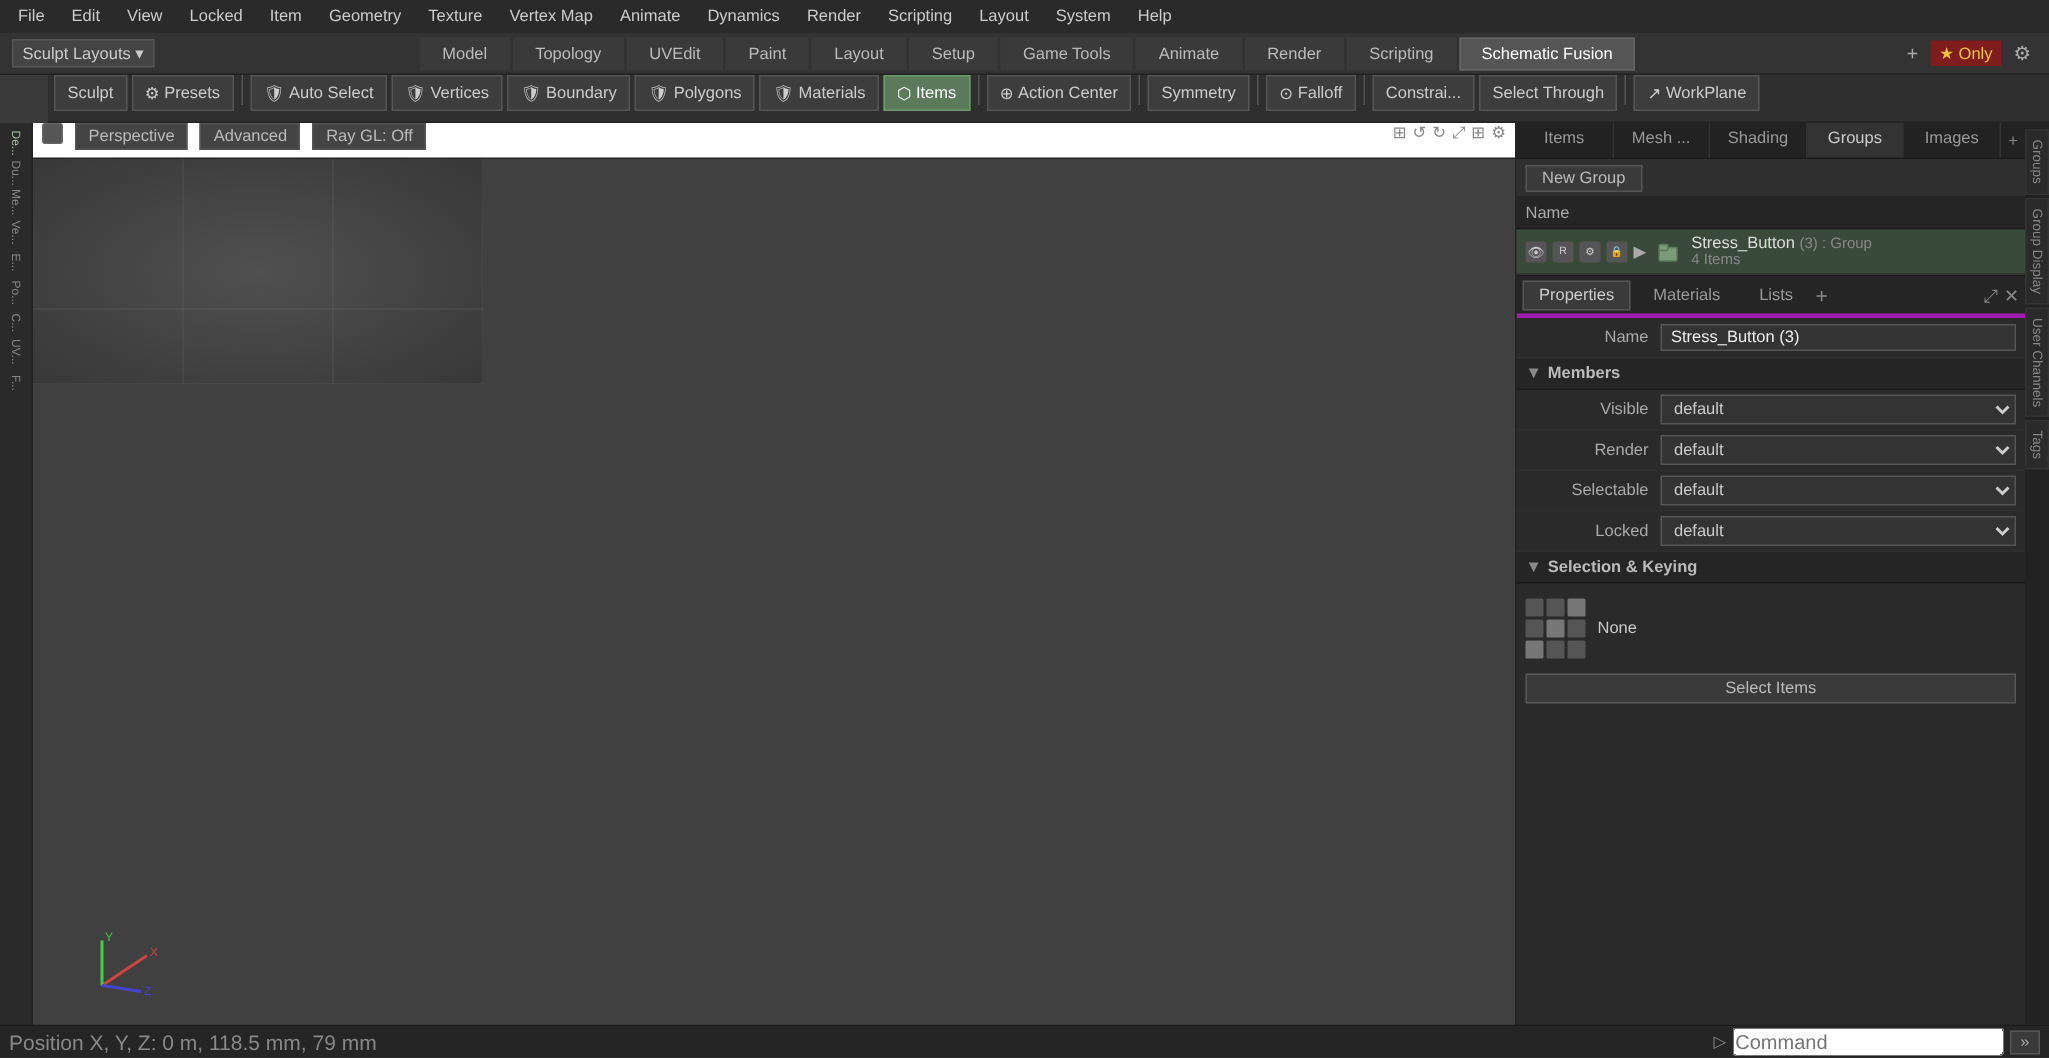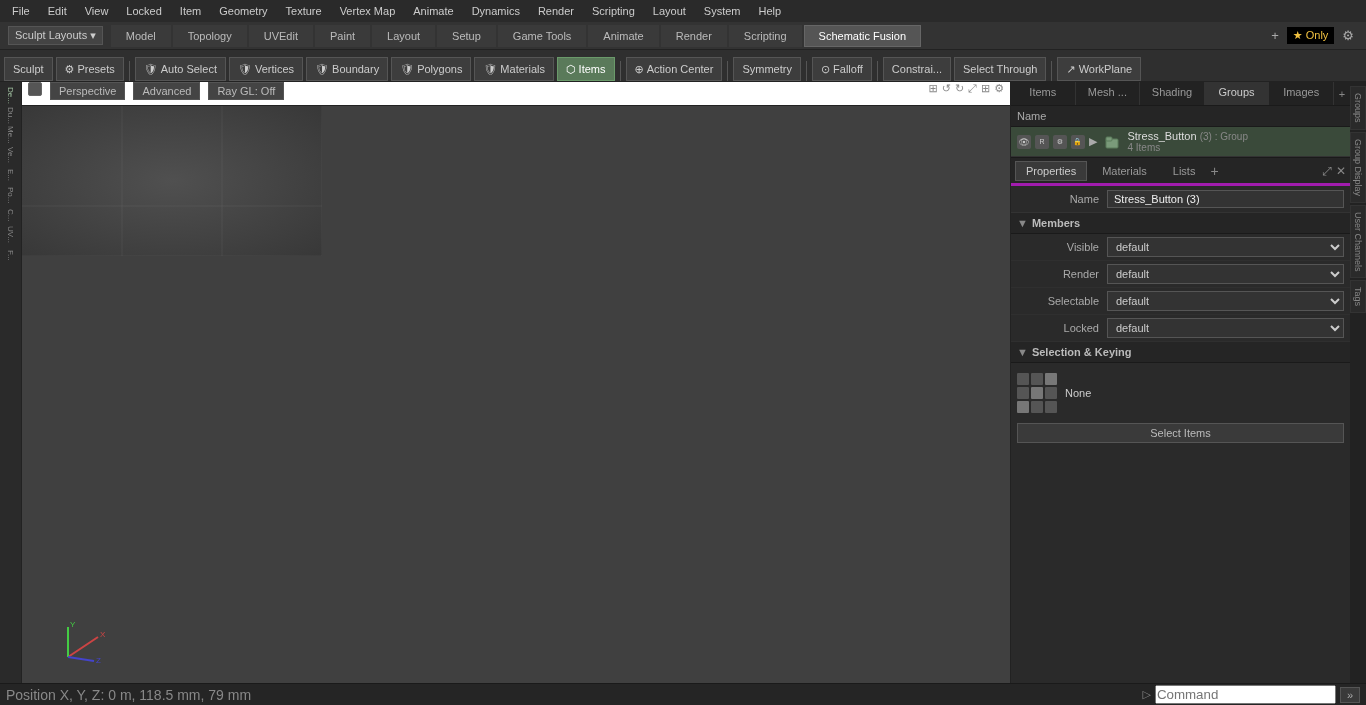--- a/index.html
+++ b/index.html
@@ -6,29 +6,29 @@
     body { width: 1366px; height: 705px; overflow: hidden; background: #3a3a3a; font-family: Arial, sans-serif; font-size: 11px; color: #ccc; }
 
     
     #menubar { display: flex; align-items: center; height: 22px; background: #2a2a2a; padding: 0 4px; gap: 2px; }
     .menu-item { padding: 2px 8px; cursor: pointer; color: #ccc; font-size: 11px; }
 
     
     #layoutbar { display: flex; align-items: center; height: 28px; background: #333; border-bottom: 1px solid #222; }
     .layout-left { display: flex; align-items: center; padding: 0 8px; }
     .layout-dropdown { background: #444; border: 1px solid #555; color: #ccc; padding: 2px 6px; font-size: 11px; display: flex; align-items: center; gap: 4px; cursor: pointer; }
-    .layout-center { flex: 1; display: flex; gap: 2px; }
+    .layout-center { flex: 1; display: flex; justify-content: center; gap: 2px; }
     .layout-tab { padding: 4px 14px; background: #3a3a3a; color: #bbb; font-size: 11px; cursor: pointer; border: 1px solid transparent; }
     .layout-tab.active { background: #555; color: #fff; border-color: #666; }
     .layout-right { display: flex; align-items: center; gap: 4px; padding: 0 8px; }
     .icon-btn { background: none; border: none; color: #aaa; cursor: pointer; font-size: 13px; padding: 2px 4px; }
-    .star-only { color: #f0c040; font-size: 11px; background: #000000; padding: 2px 6px; }
-
-    
-    #toolbar { display: flex; align-items: flex-end; height: 32px; background: #2f2f2f; border-bottom: 1px solid #222; padding: 0 4px; gap: 3px; }
+    .star-only { color: #f0c040; font-size: 11px; background: #7f1d1d; padding: 2px 6px; }
+
+    
+    #toolbar { display: flex; align-items: flex-start; height: 32px; background: #2f2f2f; border-bottom: 1px solid #222; padding: 0 4px; gap: 3px; margin-left: 32px; }
     .tb-btn { display: flex; align-items: center; gap: 3px; padding: 3px 8px; background: #3d3d3d; border: 1px solid #555; color: #ccc; font-size: 11px; cursor: pointer; height: 24px; }
     .tb-btn.active { background: #5a7a5a; border-color: #6a9a6a; color: #fff; }
     .tb-separator { width: 1px; height: 20px; background: #555; margin: 0 2px; }
 
     
     #main { display: flex; height: calc(705px - 22px - 28px - 32px - 22px); }
 
     
     #left-sidebar { width: 22px; background: #2a2a2a; border-right: 1px solid #222; display: flex; flex-direction: column; align-items: center; padding-top: 4px; }
     .sidebar-icon { width: 18px; height: 18px; display: flex; align-items: center; justify-content: center; color: #888; font-size: 9px; cursor: pointer; margin-bottom: 2px; writing-mode: vertical-rl; text-orientation: mixed; font-size: 8px; }
@@ -319,20 +319,23 @@
 
     <div id="panel-tabs-top">
       <div class="pt">Items</div>
       <div class="pt">Mesh ...</div>
       <div class="pt">Shading</div>
       <div class="pt active">Groups</div>
       <div class="pt">Images</div>
       <div style="width:16px;display:flex;align-items:center;justify-content:center;color:#888;cursor:pointer;">+</div>
     </div>
 
+    <div id="new-group-bar">
+      <button class="ng-btn">New Group</button>
+    </div>
 
     <div id="name-header">Name</div>
 
     <div id="groups-list">
       <div class="group-row selected">
         <div class="eye-icon">👁</div>
         <div class="eye-icon" style="font-size:7px;">R</div>
         <div class="eye-icon" style="font-size:7px;">⚙</div>
         <div class="eye-icon" style="font-size:7px;">🔒</div>
         <span style="color:#aaa;margin-right:4px;">▶</span>

